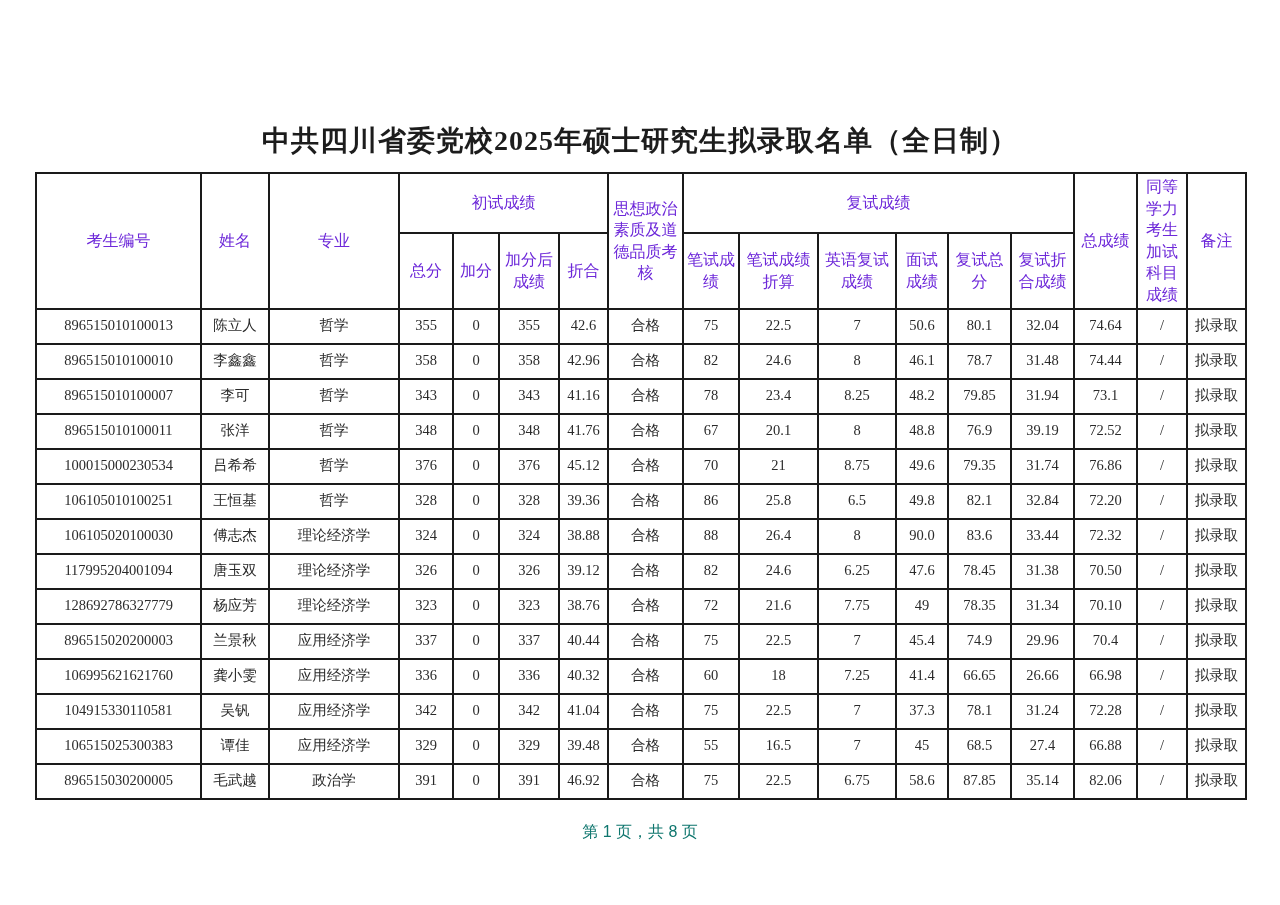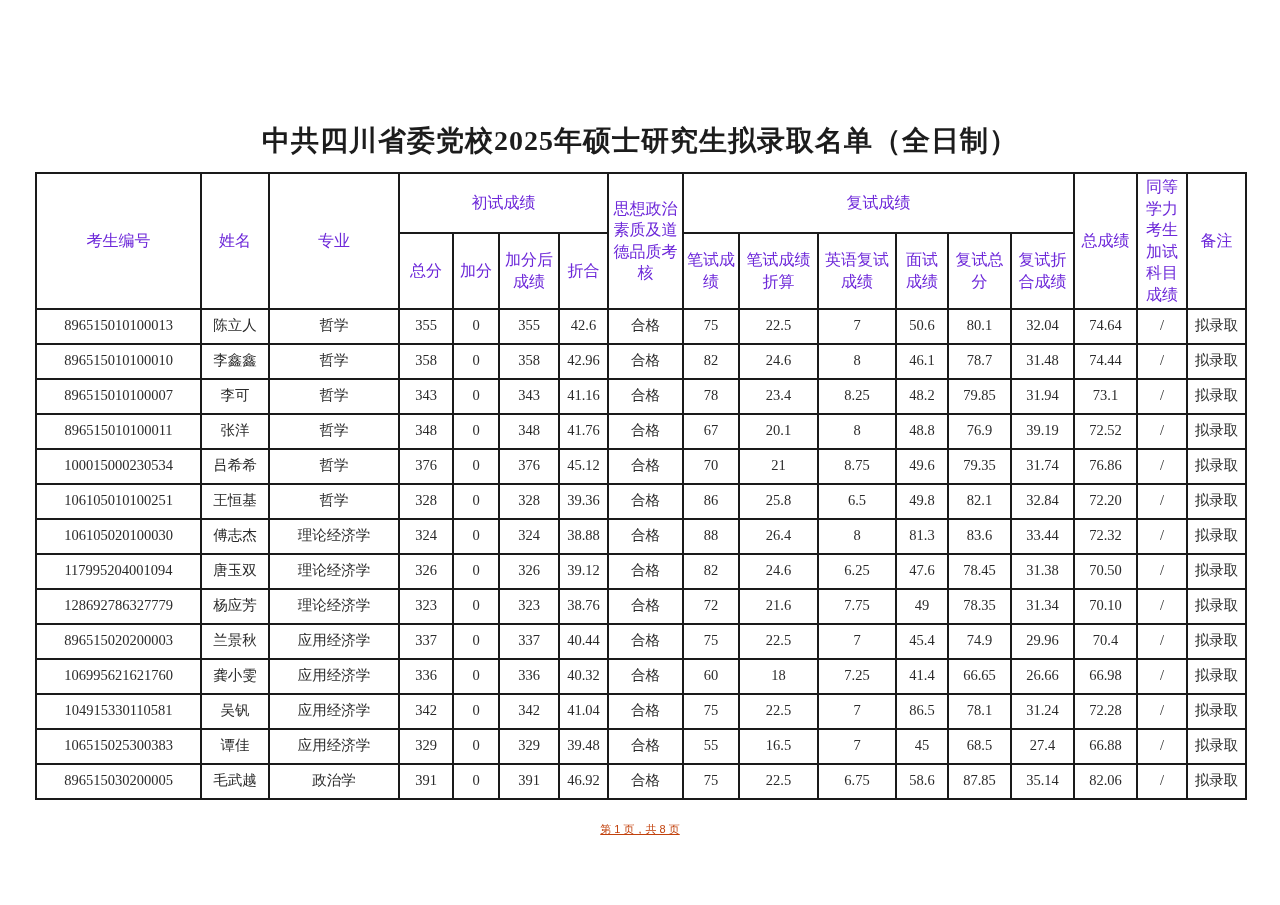--- a/index.html
+++ b/index.html
@@ -46,24 +46,23 @@
   table.roster th { font-size: 16px; color: #6d28d9; text-align: center; }
   th.small-head { font-size: 12px; line-height: 1.3; padding: 2px 10px; margin-top: 10px; }
   th.small-head2 { font-size: 11.5px; line-height: 1.3; padding: 2px 2px; }
   tbody tr { height: 35px; margin-left: 17px; }
   tbody td { font-size: 14.5px; }
 
   .page-footer {
     position: absolute;
     top: 822px; left: 0; width: 1280px;
     text-align: center;
-    font-size: 11px;
-    color: #c2410c;
+    font-size: 16px;
+    color: #0f766e;
     font-family: "Liberation Sans", "DejaVu Sans", sans-serif;
-    text-decoration: underline;
   }
 </style>
 </head>
 <body>
 
 <div class="page">
 
   <div class="doc-title">中共四川省委党校2025年硕士研究生拟录取名单（全日制）</div>
 
   <table class="roster">
@@ -231,21 +230,21 @@
           <td>傅志杰</td>
           <td>理论经济学</td>
           <td>324</td>
           <td>0</td>
           <td>324</td>
           <td>38.88</td>
           <td>合格</td>
           <td>88</td>
           <td>26.4</td>
           <td>8</td>
-          <td>81.3</td>
+          <td>90.0</td>
           <td>83.6</td>
           <td>33.44</td>
           <td>72.32</td>
           <td>/</td>
           <td>拟录取</td>
         </tr>
         <tr>
           <td>117995204001094</td>
           <td>唐玉双</td>
           <td>理论经济学</td>
@@ -326,21 +325,21 @@
           <td>吴钒</td>
           <td>应用经济学</td>
           <td>342</td>
           <td>0</td>
           <td>342</td>
           <td>41.04</td>
           <td>合格</td>
           <td>75</td>
           <td>22.5</td>
           <td>7</td>
-          <td>86.5</td>
+          <td>37.3</td>
           <td>78.1</td>
           <td>31.24</td>
           <td>72.28</td>
           <td>/</td>
           <td>拟录取</td>
         </tr>
         <tr>
           <td>106515025300383</td>
           <td>谭佳</td>
           <td>应用经济学</td>

